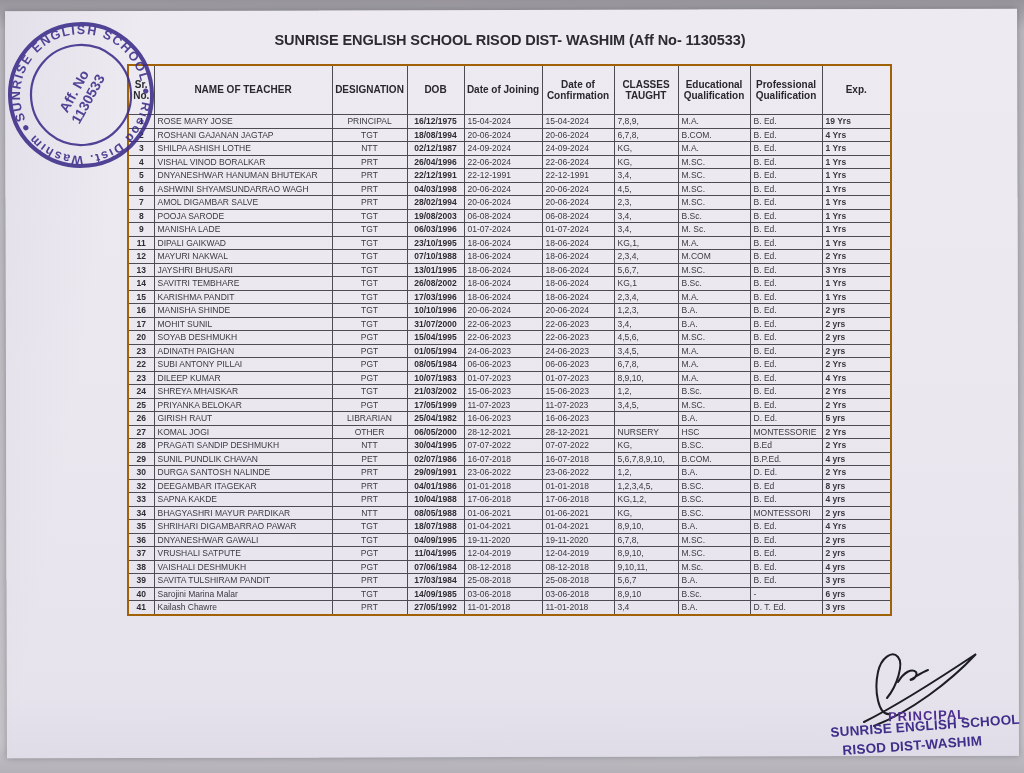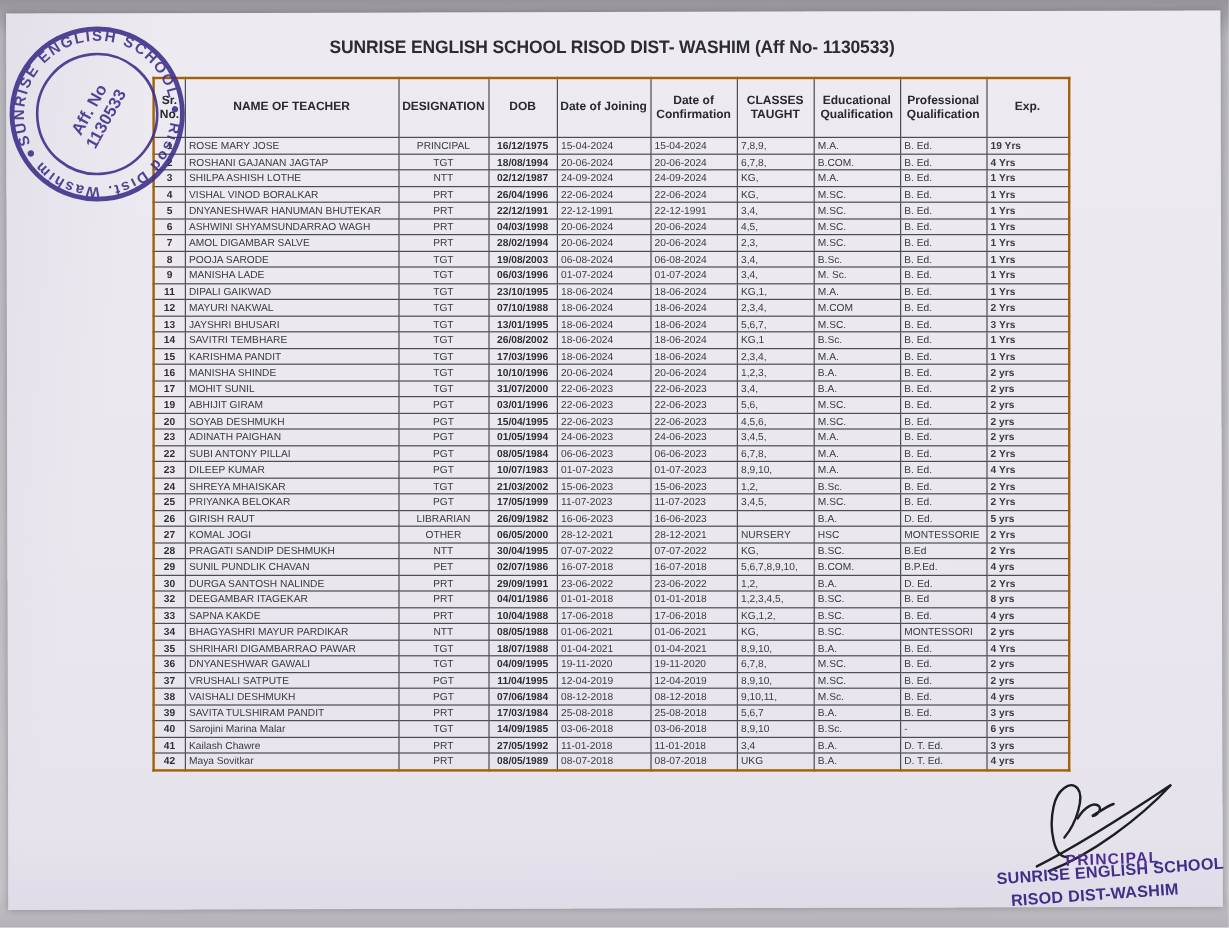--- a/index.html
+++ b/index.html
@@ -288,32 +288,20 @@
         <td class="c2">TGT</td>
         <td class="c3">31/07/2000</td>
         <td class="c4">22-06-2023</td>
         <td class="c5">22-06-2023</td>
         <td class="c6">3,4,</td>
         <td class="c7">B.A.</td>
         <td class="c8">B. Ed.</td>
         <td class="c9">2 yrs</td>
       </tr>
       <tr>
-        <td class="c0">19</td>
-        <td class="c1">ABHIJIT GIRAM</td>
-        <td class="c2">PGT</td>
-        <td class="c3">03/01/1996</td>
-        <td class="c4">22-06-2023</td>
-        <td class="c5">22-06-2023</td>
-        <td class="c6">5,6,</td>
-        <td class="c7">M.SC.</td>
-        <td class="c8">B. Ed.</td>
-        <td class="c9">2 yrs</td>
-      </tr>
-      <tr>
         <td class="c0">20</td>
         <td class="c1">SOYAB DESHMUKH</td>
         <td class="c2">PGT</td>
         <td class="c3">15/04/1995</td>
         <td class="c4">22-06-2023</td>
         <td class="c5">22-06-2023</td>
         <td class="c6">4,5,6,</td>
         <td class="c7">M.SC.</td>
         <td class="c8">B. Ed.</td>
         <td class="c9">2 yrs</td>
@@ -375,21 +363,21 @@
         <td class="c5">11-07-2023</td>
         <td class="c6">3,4,5,</td>
         <td class="c7">M.SC.</td>
         <td class="c8">B. Ed.</td>
         <td class="c9">2 Yrs</td>
       </tr>
       <tr>
         <td class="c0">26</td>
         <td class="c1">GIRISH RAUT</td>
         <td class="c2">LIBRARIAN</td>
-        <td class="c3">26/09/1982</td>
+        <td class="c3">25/04/1982</td>
         <td class="c4">16-06-2023</td>
         <td class="c5">16-06-2023</td>
         <td class="c6"></td>
         <td class="c7">B.A.</td>
         <td class="c8">D. Ed.</td>
         <td class="c9">5 yrs</td>
       </tr>
       <tr>
         <td class="c0">27</td>
         <td class="c1">KOMAL JOGI</td>
@@ -550,32 +538,20 @@
         <td class="c0">41</td>
         <td class="c1">Kailash Chawre</td>
         <td class="c2">PRT</td>
         <td class="c3">27/05/1992</td>
         <td class="c4">11-01-2018</td>
         <td class="c5">11-01-2018</td>
         <td class="c6">3,4</td>
         <td class="c7">B.A.</td>
         <td class="c8">D. T. Ed.</td>
         <td class="c9">3 yrs</td>
-      </tr>
-      <tr>
-        <td class="c0">42</td>
-        <td class="c1">Maya Sovitkar</td>
-        <td class="c2">PRT</td>
-        <td class="c3">08/05/1989</td>
-        <td class="c4">08-07-2018</td>
-        <td class="c5">08-07-2018</td>
-        <td class="c6">UKG</td>
-        <td class="c7">B.A.</td>
-        <td class="c8">D. T. Ed.</td>
-        <td class="c9">4 yrs</td>
       </tr>
     </tbody>
 </table>
 
 <svg class="stamp" viewBox="0 0 160 160">
   <g transform="rotate(-6 79 79)" fill="none" stroke="#3b2d8a">
     <circle cx="79" cy="79" r="71" stroke-width="4"></circle>
     <circle cx="79" cy="79" r="50" stroke-width="2.2"></circle>
     <path id="ringPath" d="M 21.6,98.9 A 61,61 0 1 1 79,140 A 61,61 0 0 1 21.6,98.9" stroke="none"></path>
   </g>

